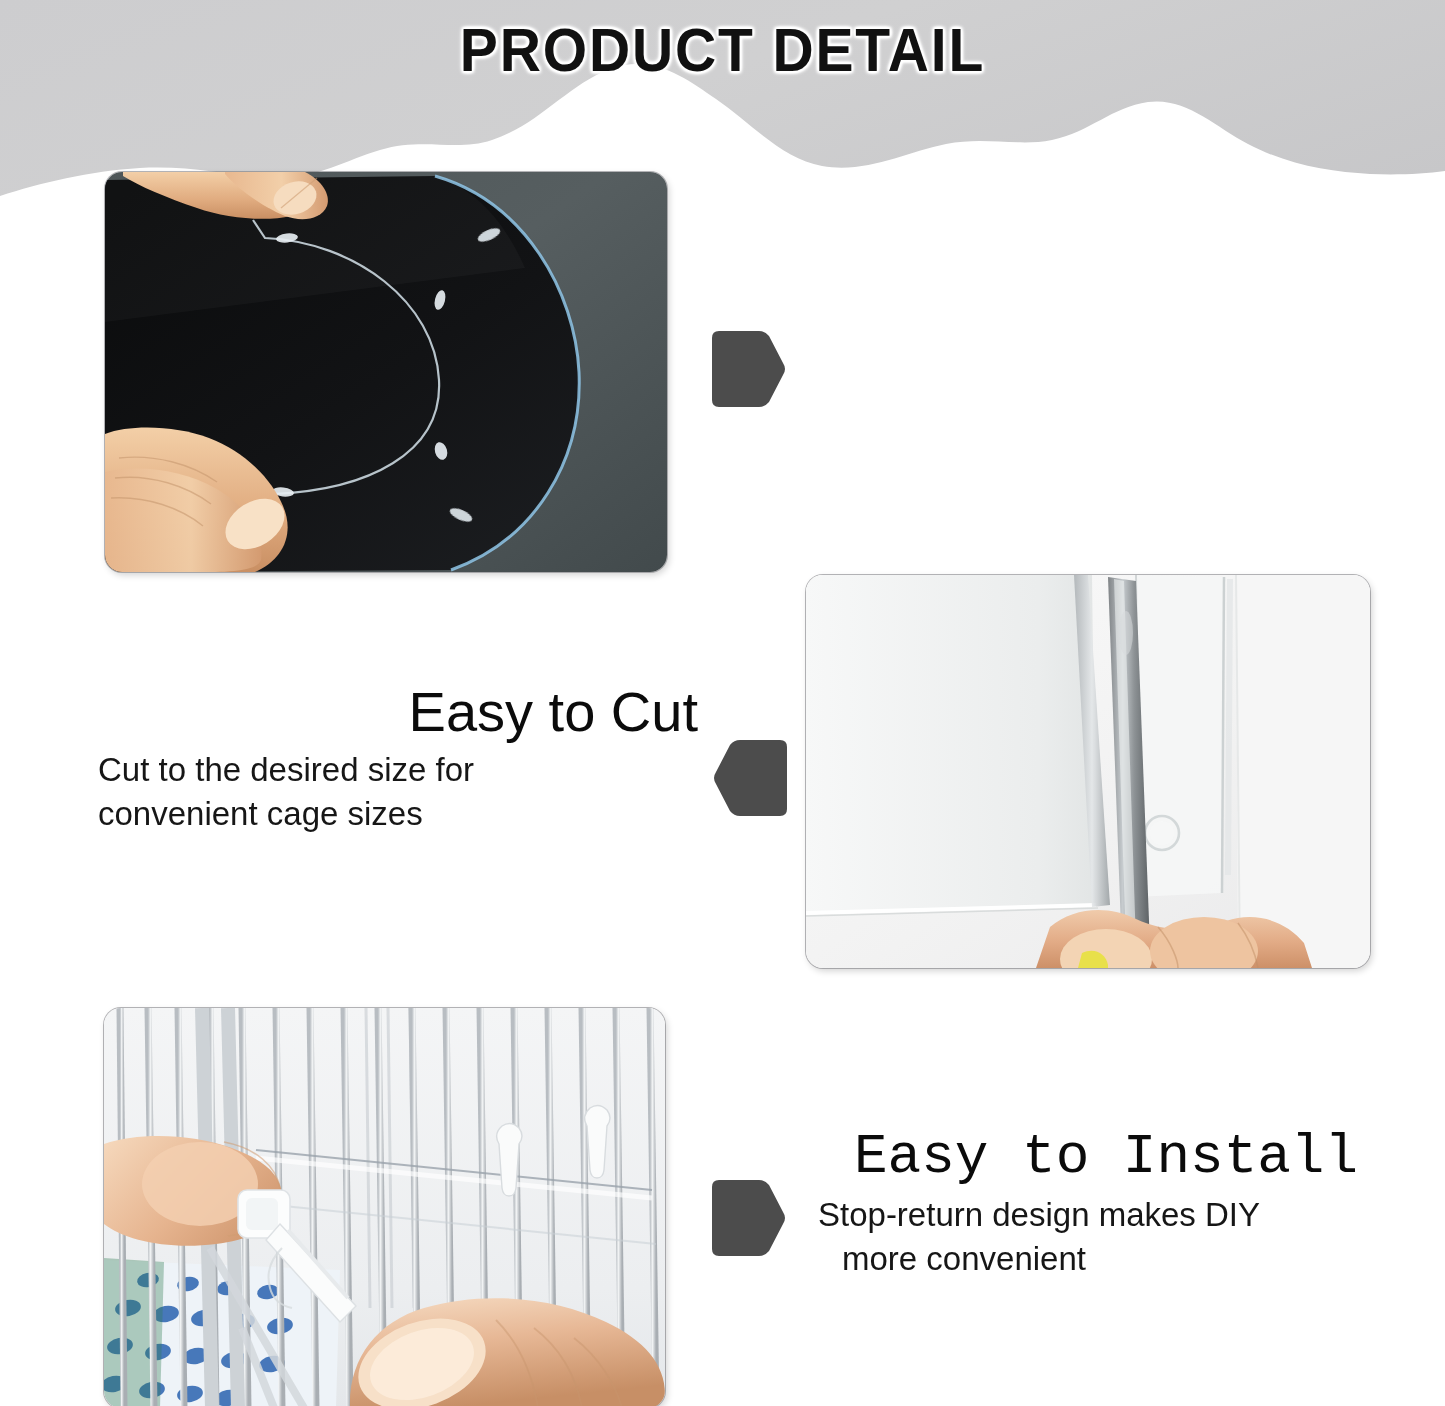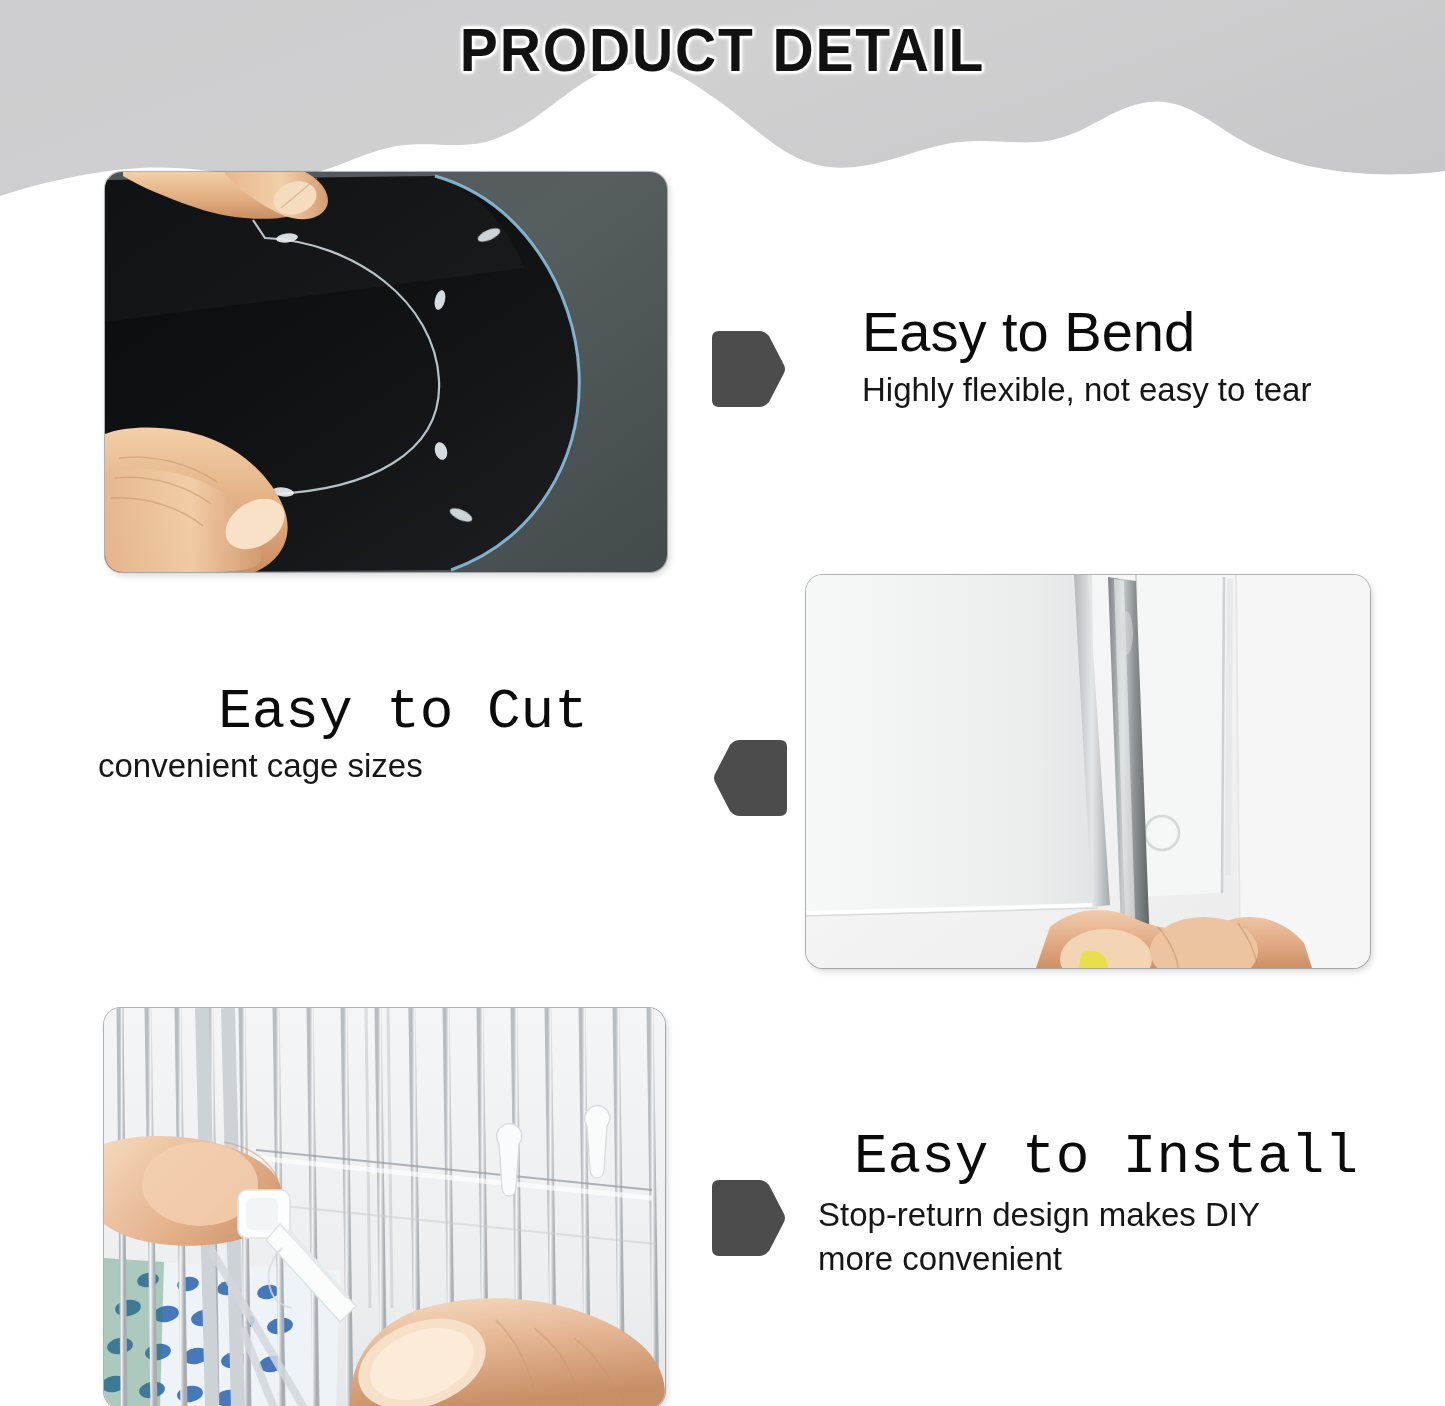--- a/index.html
+++ b/index.html
@@ -96,21 +96,21 @@
     font-size: 33px;
     line-height: 44px;
     color: #161616;
     margin: 4px 0 0 0;
   }
 
   #feature-bend    { left: 862px; top: 300px; width: 560px; text-align: left; }
   #feature-bend .feature-sub { text-align: left; }
 
   #feature-cut     { left: 98px;  top: 680px; width: 600px; text-align: left; }
-  #feature-cut .feature-heading { text-align: center; padding-left: 10px; font-family: Liberation Mono, monospace; }
+  #feature-cut .feature-heading { text-align: right; padding-left: 10px; }
 
   #feature-install { left: 818px; top: 1125px; width: 600px; text-align: left; }
   #feature-install .feature-heading { padding-left: 36px; font-family: Liberation Mono, monospace; }
 
   
   .arrow {
     position: absolute;
     width: 78px;
     height: 82px;
   }
@@ -212,24 +212,20 @@
       </g>
     </svg>
   </div>
 
   <div class="arrow" id="arrow-bend">
     <svg viewBox="0 0 78 82">
       <path d="M10,3 L50,3 Q56,3 60,8 L74,35 Q78,41 74,47 L60,74 Q56,79 50,79 L10,79
                Q3,79 3,72 L3,10 Q3,3 10,3 Z" fill="#4c4c4c"></path>
     </svg>
   </div>
-  <div class="feature" id="feature-bend">
-    <div class="feature-heading">Easy to Bend</div>
-    <div class="feature-sub">Highly flexible, not easy to tear</div>
-  </div>
 
   <div class="photo" id="photo-cut">
     <svg viewBox="0 0 564 393" preserveAspectRatio="none">
       <defs>
         <linearGradient id="cutBg" x1="0" y1="0" x2="1" y2="1">
           <stop offset="0%" stop-color="#fbfbfb"></stop>
           <stop offset="55%" stop-color="#f2f2f2"></stop>
           <stop offset="100%" stop-color="#e9e9ea"></stop>
         </linearGradient>
         <linearGradient id="sheetL" x1="0" y1="0" x2="1" y2="0">
@@ -292,20 +288,21 @@
   </div>
 
   <div class="arrow" id="arrow-cut">
     <svg viewBox="0 0 78 82">
       <path d="M68,3 L28,3 Q22,3 18,8 L4,35 Q0,41 4,47 L18,74 Q22,79 28,79 L68,79
                Q75,79 75,72 L75,10 Q75,3 68,3 Z" fill="#4c4c4c"></path>
     </svg>
   </div>
   <div class="feature" id="feature-cut">
     <div class="feature-heading">Easy to Cut</div>
+    <div class="feature-sub">Cut to the desired size for</div>
     <div class="feature-sub" style="margin-top:0;">convenient cage sizes</div>
   </div>
 
   <div class="photo" id="photo-install">
     <svg viewBox="0 0 561 400" preserveAspectRatio="none">
       <defs>
         <linearGradient id="cageBg" x1="0" y1="0" x2="0" y2="1">
           <stop offset="0%" stop-color="#f4f5f6"></stop>
           <stop offset="70%" stop-color="#eceef0"></stop>
           <stop offset="100%" stop-color="#e4e7ea"></stop>
@@ -431,16 +428,16 @@
 
   <div class="arrow" id="arrow-install">
     <svg viewBox="0 0 78 82">
       <path d="M10,3 L50,3 Q56,3 60,8 L74,35 Q78,41 74,47 L60,74 Q56,79 50,79 L10,79
                Q3,79 3,72 L3,10 Q3,3 10,3 Z" fill="#4c4c4c"></path>
     </svg>
   </div>
   <div class="feature" id="feature-install">
     <div class="feature-heading">Easy to Install</div>
     <div class="feature-sub">Stop-return design makes DIY</div>
-    <div class="feature-sub" style="margin-top:0;">more convenient</div>
+    <div class="feature-sub" style="margin-top:0;margin-left:24px;">more convenient</div>
   </div>
 
 </div>
 
 </body></html>

